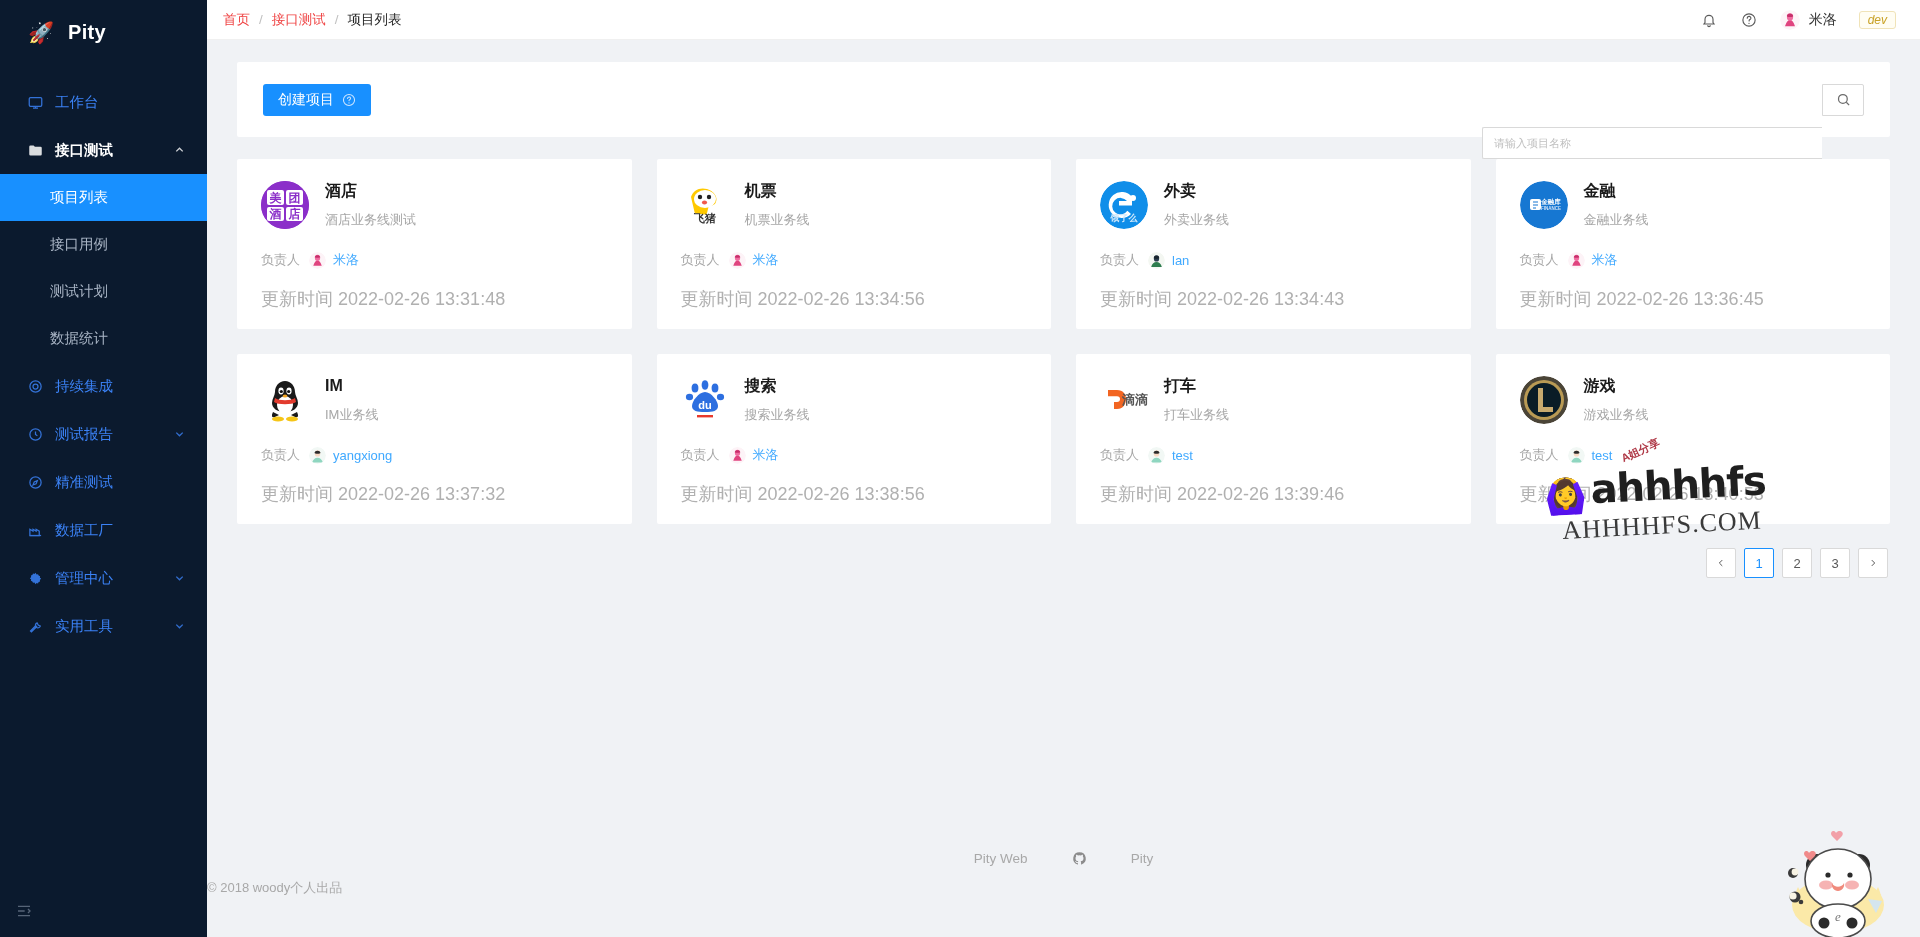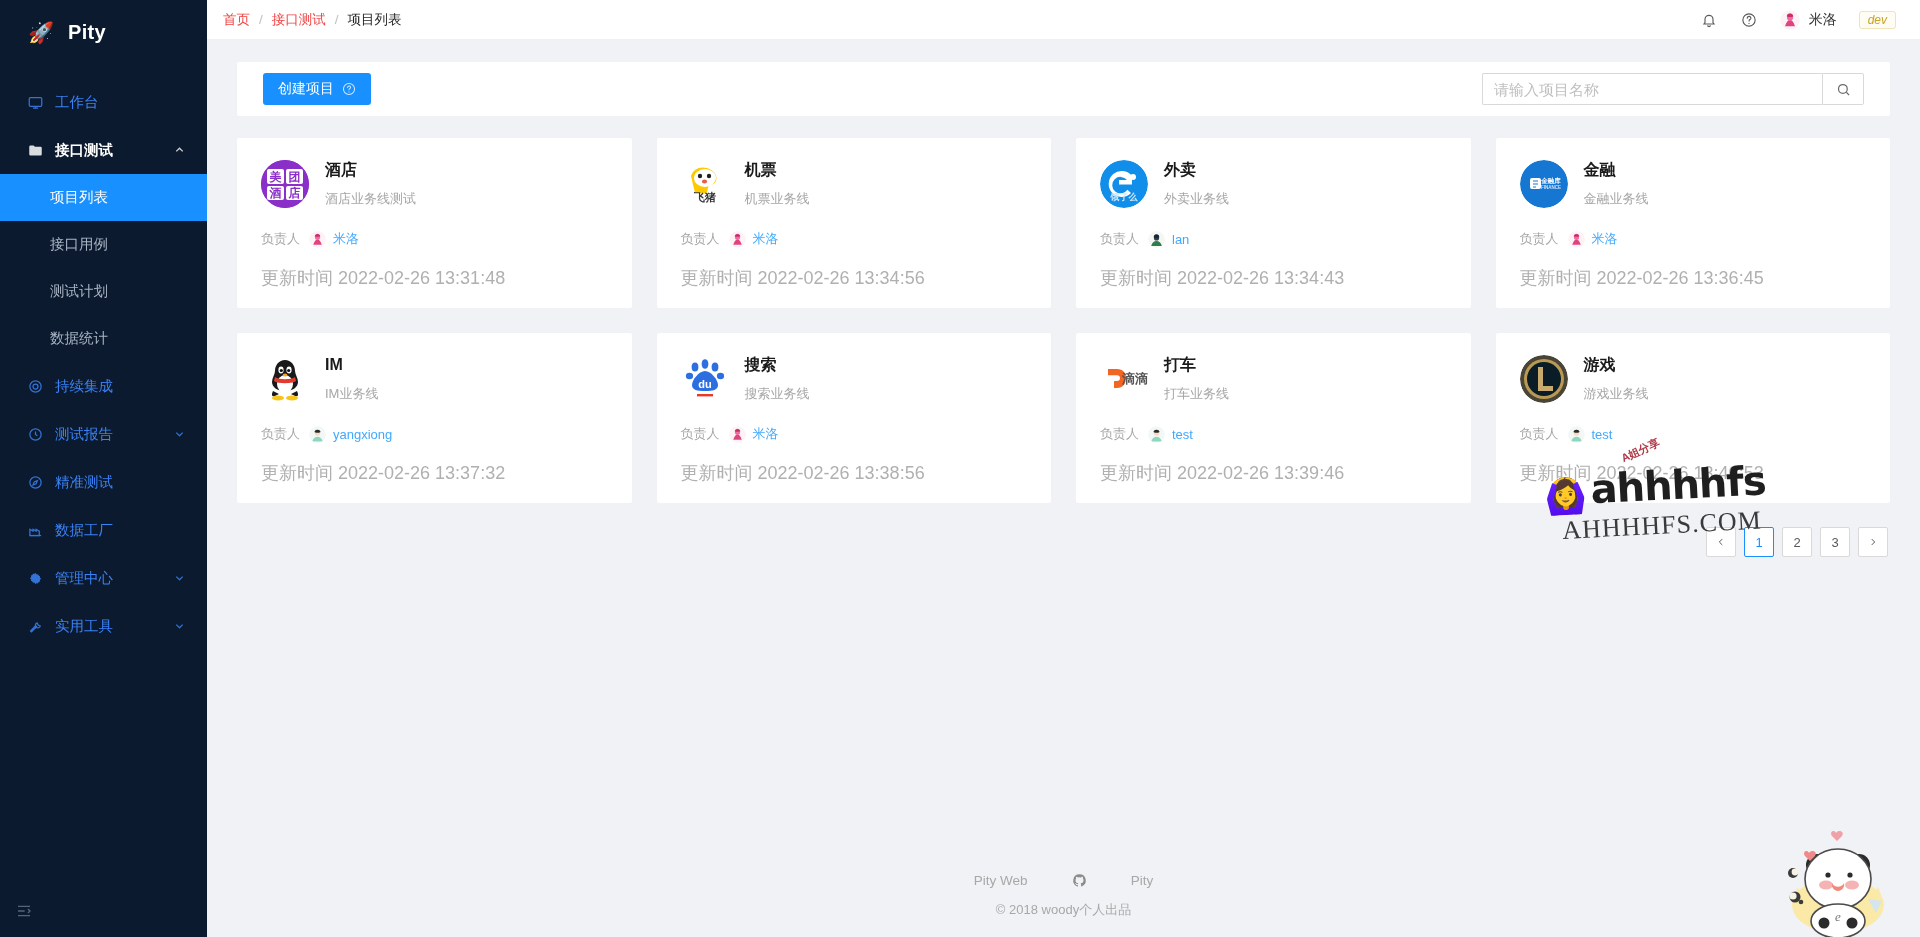--- a/index.html
+++ b/index.html
@@ -85,38 +85,38 @@
   }
   .user-name { font-size: 14px; color: #333; }
   .dev-badge {
     border: 1px solid #f0e3b8; background: #fffdf3; color: #c9a227;
     font-size: 12px; padding: 1px 8px; border-radius: 3px; font-style: italic;
   }
 
   .content { flex: 1 1 auto; padding: 22px 30px 0 30px; overflow: hidden; }
 
   .toolbar-card {
-    background: #ffffff; height: 54px; border-radius: 2px;
+    background: #ffffff; height: 75px; border-radius: 2px;
     display: flex; align-items: center; justify-content: space-between;
     padding: 0 26px;
   }
   .create-btn {
     background: #1890ff; color: #fff; border: none; border-radius: 3px;
     height: 32px; padding: 0 15px; font-size: 14px; cursor: pointer;
     display: inline-flex; align-items: center; gap: 8px;
     font-family: inherit;
   }
   .create-btn .q { width: 14px; height: 14px; display: inline-block; }
   .create-btn .q svg { width: 14px; height: 14px; display: block; }
   .search-wrap { display: flex; height: 32px; }
   .search-input {
     width: 340px; height: 32px; border: 1px solid #d9d9d9;
     border-right: none; border-radius: 2px 0 0 2px;
-    padding: 0 11px; font-size: 15px; color: #333; outline: none;
-    font-family: inherit; background: #fff;
+    padding: 0 11px; font-size: 11px; color: #333; outline: none;
+    font-family: inherit; background: #fff; margin-top: 43px;
   }
   .search-input::placeholder { color: #bfbfbf; }
   .search-btn {
     width: 42px; height: 32px; border: 1px solid #d9d9d9;
     border-radius: 0 2px 2px 0; background: #fff; cursor: pointer;
     display: flex; align-items: center; justify-content: center; color: #6b6b6b;
   }
   .search-btn svg { width: 15px; height: 15px; display: block; }
 
   
@@ -178,21 +178,21 @@
     font-family: "Liberation Serif", serif; margin-top: 2px; padding-left: 16px;
   }
   .wm-badge {
     position: absolute; left: 1413px; top: 443px;
     transform: rotate(-25deg); font-size: 11px; color: #b03a48;
     font-weight: bold; pointer-events: none;
   }
 
   
   .footer {
-    text-align: center; padding-bottom: 18px; margin-top: auto;
+    padding-bottom: 40px; margin-top: auto;
   }
   .footer-links {
     display: flex; align-items: center; justify-content: center; gap: 44px;
     font-size: 13.5px; color: #a8a8a8;
   }
   .footer-links a, .footer-links span.lnk { color: #a8a8a8; text-decoration: none; cursor: pointer; }
   .footer-links .gh { width: 15px; height: 15px; color: #8c8c8c; }
   .footer-links .gh svg { width: 15px; height: 15px; display: block; }
   .footer-copy { font-size: 13px; color: #a8a8a8; margin-top: 13px; }
 

